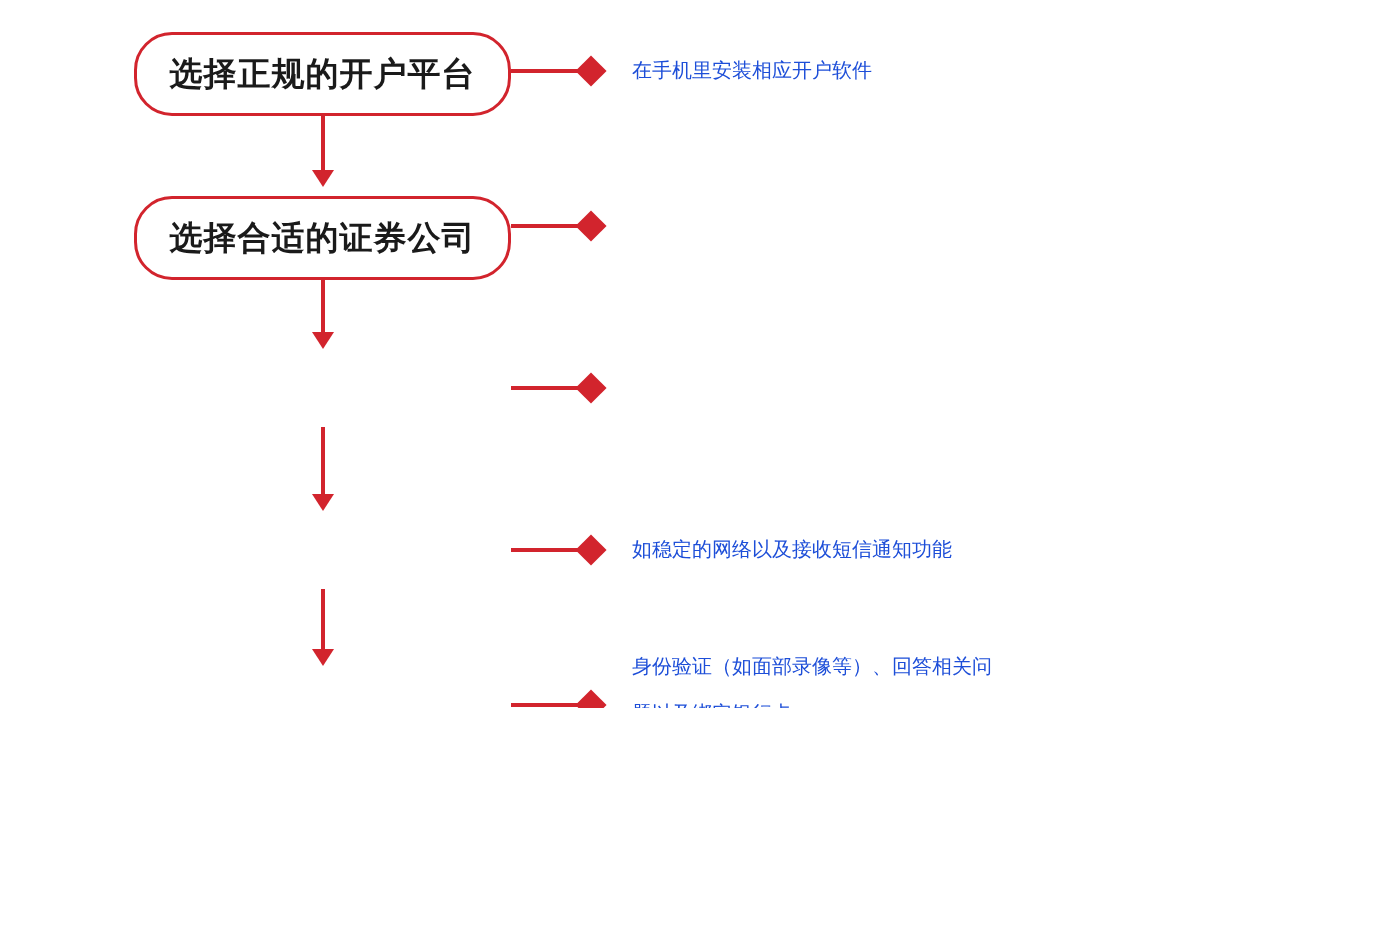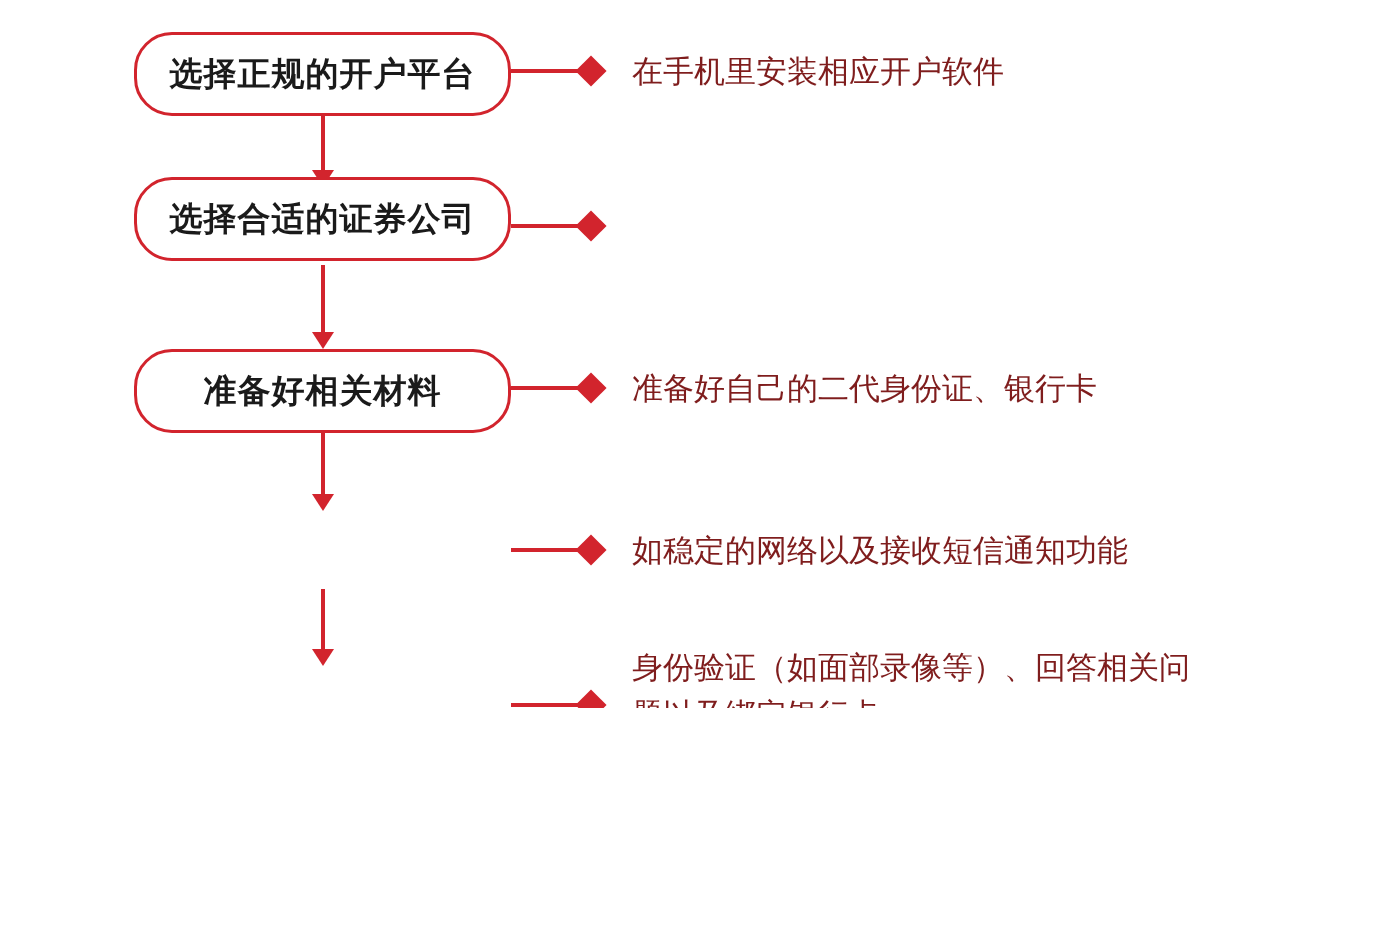--- a/index.html
+++ b/index.html
@@ -51,24 +51,24 @@
     height: 22px;
     background: #D2242D;
     transform: rotate(45deg);
   }
   .desc {
     position: absolute;
     left: 632px;
     height: 78px;
     display: flex;
     align-items: center;
-    font-family: Liberation Serif, serif;
-    font-size: 31px;
+    font-family: Liberation Mono, monospace;
+    font-size: 20px;
     line-height: 47px;
-    color: #7f1d1d;
+    color: #1d4ed8;
     white-space: pre-line;
   }
   .v-arrow {
     position: absolute;
     left: 312px;
     width: 22px;
     z-index: 1;
   }
   .v-arrow .shaft {
     position: absolute;
@@ -98,36 +98,32 @@
     <span class="step-label">选择正规的开户平台</span>
   </div>
   <div class="h-line" style="top:69px"></div>
   <div class="diamond" style="top:60px"></div>
   <div class="desc" style="top:32px">在手机里安装相应开户软件</div>
   <div class="v-arrow" style="top:110px;height:77px">
     <div class="shaft"></div>
     <div class="head"></div>
   </div>
 
-  <div class="step-box" style="top:177px">
+  <div class="step-box" style="top:196px">
     <span class="step-label">选择合适的证券公司</span>
   </div>
   <div class="h-line" style="top:224px"></div>
   <div class="diamond" style="top:215px"></div>
   <div class="v-arrow" style="top:265px;height:84px">
     <div class="shaft"></div>
     <div class="head"></div>
   </div>
 
-  <div class="step-box" style="top:349px">
-    <span class="step-label">准备好相关材料</span>
-  </div>
   <div class="h-line" style="top:386px"></div>
   <div class="diamond" style="top:377px"></div>
-  <div class="desc" style="top:349px">准备好自己的二代身份证、银行卡</div>
   <div class="v-arrow" style="top:427px;height:84px">
     <div class="shaft"></div>
     <div class="head"></div>
   </div>
 
   <div class="h-line" style="top:548px"></div>
   <div class="diamond" style="top:539px"></div>
   <div class="desc" style="top:511px">如稳定的网络以及接收短信通知功能</div>
   <div class="v-arrow" style="top:589px;height:77px">
     <div class="shaft"></div>

